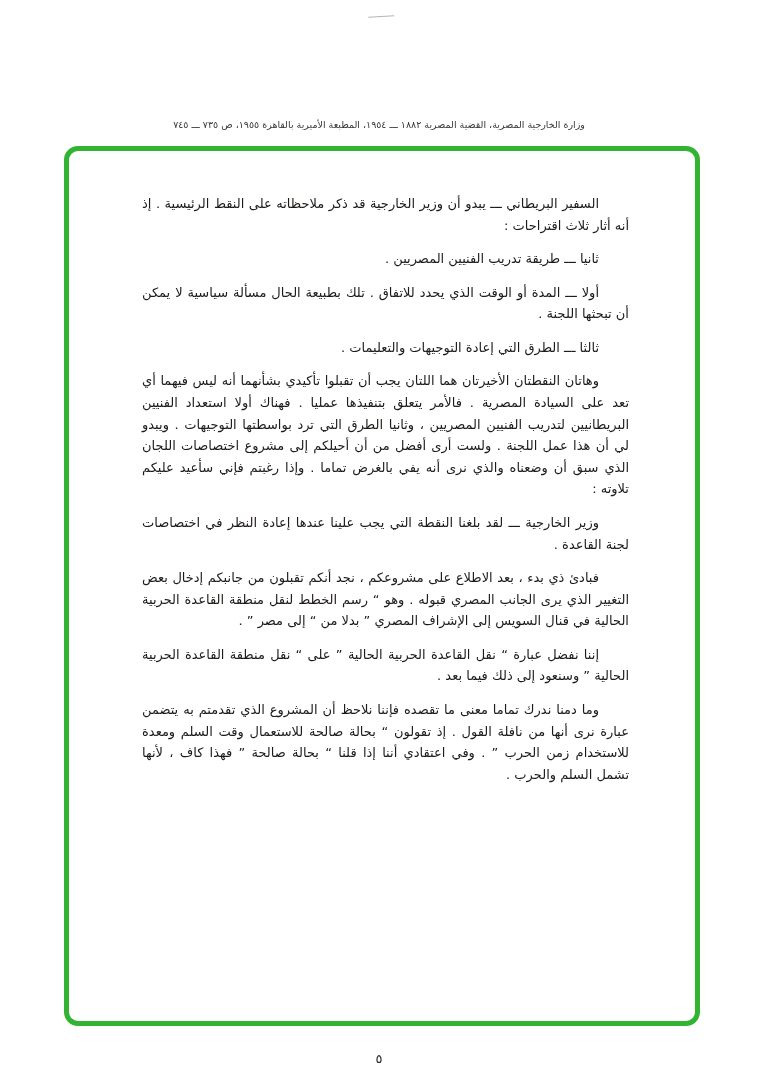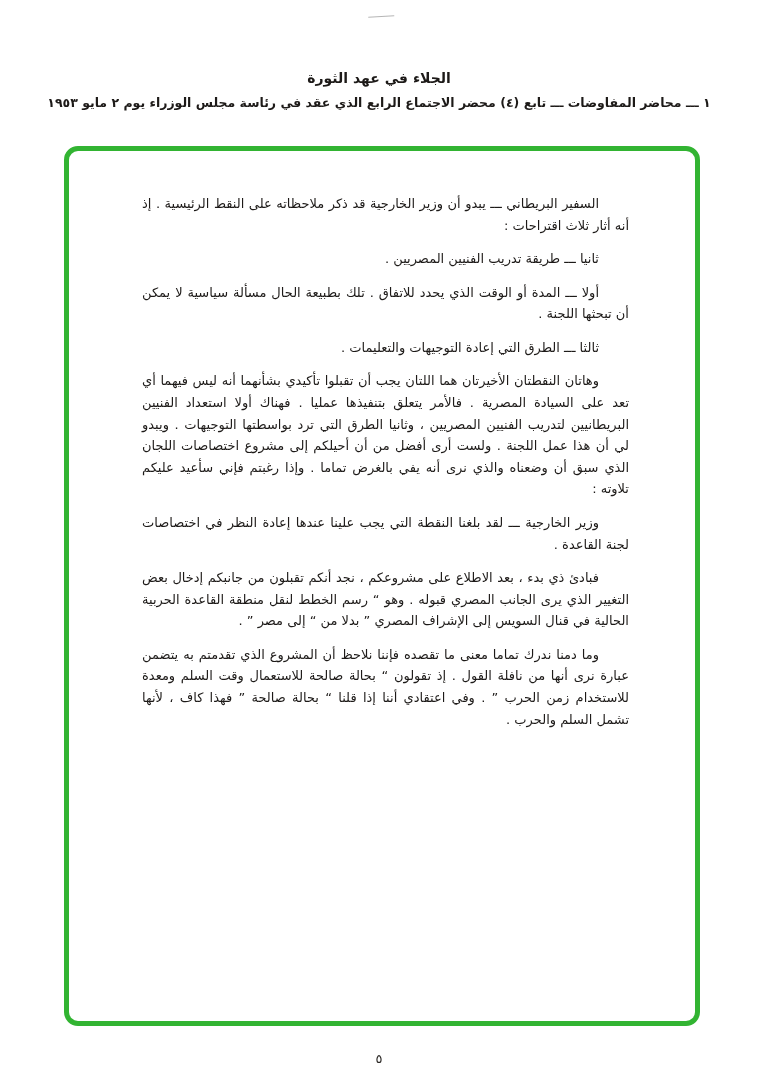--- a/index.html
+++ b/index.html
@@ -90,33 +90,33 @@
     color: #2b2825;
   }
 </style>
 </head>
 <body>
 
 <div class="page">
 
   <div class="scan-artifact"></div>
 
-  <div class="doc-title">الجلاء في عهد الثورة</div>
 
-  <div class="doc-subtitle">١ ـــ محاضر المفاوضات ـــ تابع (٤) محضر الاجتماع الرابع الذي عقد في رئاسة مجلس الوزراء يوم ٢ مايو ١٩٥٣</div>
 
+  <div class="doc-source">وزارة الخارجية المصرية، القضية المصرية ١٨٨٢ ـــ ١٩٥٤، المطبعة الأميرية بالقاهرة ١٩٥٥، ص ٧٣٥ ـــ ٧٤٥</div>
 
   <div class="highlight-box" style="border-color: rgb(50, 180, 50);">
     <div class="body-text">
       <p>السفير البريطاني ـــ يبدو أن وزير الخارجية قد ذكر ملاحظاته على النقط الرئيسية . إذ أنه أثار ثلاث اقتراحات :</p>
       <p>ثانيا ـــ طريقة تدريب الفنيين المصريين .</p>
       <p>أولا ـــ المدة أو الوقت الذي يحدد للاتفاق . تلك بطبيعة الحال مسألة سياسية لا يمكن أن تبحثها اللجنة .</p>
       <p>ثالثا ـــ الطرق التي إعادة التوجيهات والتعليمات .</p>
       <p>وهاتان النقطتان الأخيرتان هما اللتان يجب أن تقبلوا تأكيدي بشأنهما أنه ليس فيهما أي تعد على السيادة المصرية . فالأمر يتعلق بتنفيذها عمليا . فهناك أولا استعداد الفنيين البريطانيين لتدريب الفنيين المصريين ، وثانيا الطرق التي ترد بواسطتها التوجيهات . ويبدو لي أن هذا عمل اللجنة . ولست أرى أفضل من أن أحيلكم إلى مشروع اختصاصات اللجان الذي سبق أن وضعناه والذي نرى أنه يفي بالغرض تماما . وإذا رغبتم فإني سأعيد عليكم تلاوته :</p>
       <p>وزير الخارجية ـــ لقد بلغنا النقطة التي يجب علينا عندها إعادة النظر في اختصاصات لجنة القاعدة .</p>
       <p>فبادئ ذي بدء ، بعد الاطلاع على مشروعكم ، نجد أنكم تقبلون من جانبكم إدخال بعض التغيير الذي يرى الجانب المصري قبوله . وهو “ رسم الخطط لنقل منطقة القاعدة الحربية الحالية في قنال السويس إلى الإشراف المصري ” بدلا من “ إلى مصر ” .</p>
+      <p>إننا نفضل عبارة “ نقل القاعدة الحربية الحالية ” على “ نقل منطقة القاعدة الحربية الحالية ” وسنعود إلى ذلك فيما بعد .</p>
       <p>وما دمنا ندرك تماما معنى ما تقصده فإننا نلاحظ أن المشروع الذي تقدمتم به يتضمن عبارة نرى أنها من نافلة القول . إذ تقولون “ بحالة صالحة للاستعمال وقت السلم ومعدة للاستخدام زمن الحرب ” . وفي اعتقادي أننا إذا قلنا “ بحالة صالحة ” فهذا كاف ، لأنها تشمل السلم والحرب .</p>
     </div>
   </div>
 
   <div class="page-number">٥</div>
 
 </div>
 
 </body></html>

